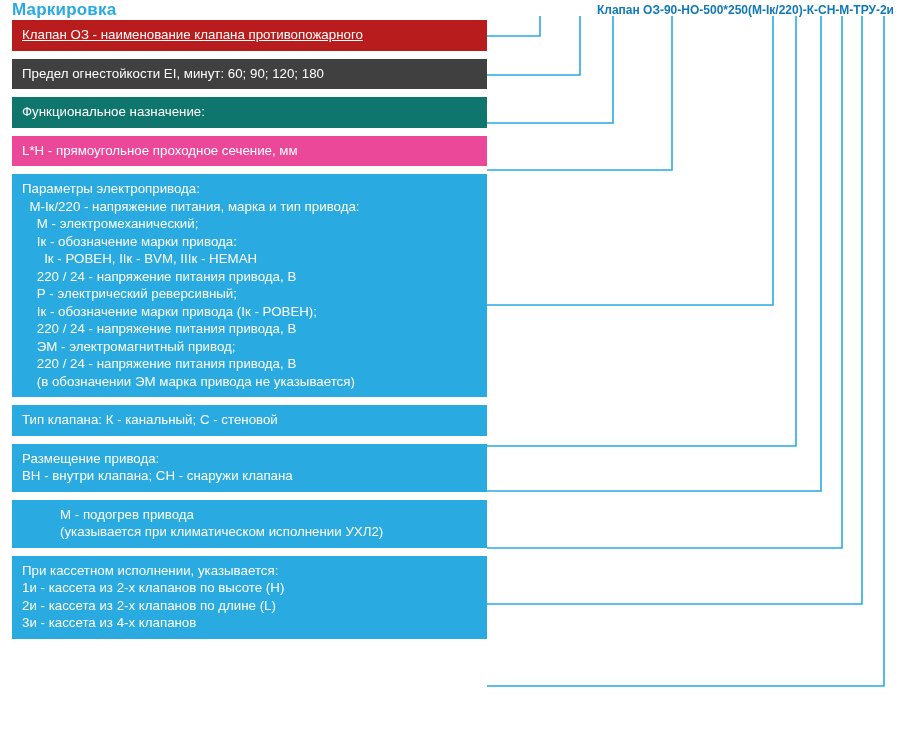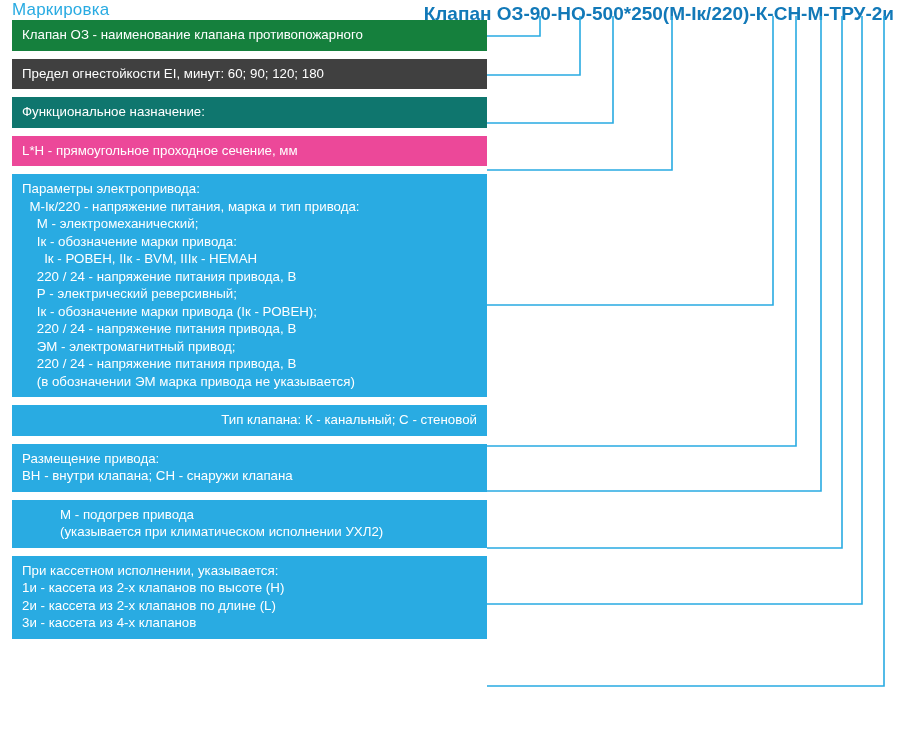--- a/index.html
+++ b/index.html
@@ -17,29 +17,29 @@
   #root {
     position: relative;
     width: 900px;
     height: 730px;
   }
   .title {
     position: absolute;
     left: 12px;
     top: 0px;
     font-size: 17px;
-    font-weight: normal;
+    font-weight: bold;
     color: #29ABE2;
     letter-spacing: 0.2px;
   }
   .code {
     position: absolute;
     right: 6px;
     top: 3px;
-    font-size: 19px;
+    font-size: 12px;
     font-weight: bold;
     color: #1279b8;
     white-space: nowrap;
   }
   .boxes {
     position: absolute;
     left: 12px;
     top: 20px;
     width: 475px;
   }
@@ -78,24 +78,24 @@
       <polyline points="487,170 672,170 672,16" fill="none" stroke="#29ABE2" stroke-width="1.6"></polyline>
       <polyline points="487,305 773,305 773,16" fill="none" stroke="#29ABE2" stroke-width="1.6"></polyline>
       <polyline points="487,446 796,446 796,16" fill="none" stroke="#29ABE2" stroke-width="1.6"></polyline>
       <polyline points="487,491 821,491 821,16" fill="none" stroke="#29ABE2" stroke-width="1.6"></polyline>
       <polyline points="487,548 842,548 842,16" fill="none" stroke="#29ABE2" stroke-width="1.6"></polyline>
       <polyline points="487,604 862,604 862,16" fill="none" stroke="#29ABE2" stroke-width="1.6"></polyline>
       <polyline points="487,686 884,686 884,16" fill="none" stroke="#29ABE2" stroke-width="1.6"></polyline>
     </svg>
 
   <div class="boxes" id="box-list">
-      <div class="box" style="background: #15803d;"><span class="ln" style="white-space: pre;">Клапан ОЗ - наименование клапана противопожарного</span></div>
+      <div class="box" style="background: #b91c1c; text-decoration: underline;"><span class="ln" style="white-space: pre;">Клапан ОЗ - наименование клапана противопожарного</span></div>
       <div class="box" style="background: #404040;"><span class="ln" style="white-space: pre;">Предел огнестойкости EI, минут: 60; 90; 120; 180</span></div>
       <div class="box" style="background: #0f766e;"><span class="ln" style="white-space: pre;">Функциональное назначение:</span></div>
       <div class="box" style="background: #ec4899;"><span class="ln" style="white-space: pre;">L*H - прямоугольное проходное сечение, мм</span></div>
       <div class="box" style="background: rgb(41, 171, 226);"><span class="ln" style="white-space: pre;">Параметры электропривода:</span><span class="ln" style="white-space: pre;">  М-Iк/220 - напряжение питания, марка и тип привода:</span><span class="ln" style="white-space: pre;">    М - электромеханический;</span><span class="ln" style="white-space: pre;">    Iк - обозначение марки привода:</span><span class="ln" style="white-space: pre;">      Iк - РОВЕН, IIк - BVM, IIIк - НЕМАН</span><span class="ln" style="white-space: pre;">    220 / 24 - напряжение питания привода, В</span><span class="ln" style="white-space: pre;">    Р - электрический реверсивный;</span><span class="ln" style="white-space: pre;">    Iк - обозначение марки привода (Iк - РОВЕН);</span><span class="ln" style="white-space: pre;">    220 / 24 - напряжение питания привода, В</span><span class="ln" style="white-space: pre;">    ЭМ - электромагнитный привод;</span><span class="ln" style="white-space: pre;">    220 / 24 - напряжение питания привода, В</span><span class="ln" style="white-space: pre;">    (в обозначении ЭМ марка привода не указывается)</span></div>
-      <div class="box" style="background: rgb(41, 171, 226);"><span class="ln" style="white-space: pre; text-align: right;">Тип клапана: К - канальный; С - стеновой</span></div>
+      <div class="box" style="background: rgb(41, 171, 226);"><span class="ln" style="white-space: pre;">Тип клапана: К - канальный; С - стеновой</span></div>
       <div class="box" style="background: rgb(41, 171, 226);"><span class="ln" style="white-space: pre;">Размещение привода:</span><span class="ln" style="white-space: pre;">ВН - внутри клапана; СН - снаружи клапана</span></div>
       <div class="box" style="background: rgb(41, 171, 226); padding-left: 48px;"><span class="ln" style="white-space: pre;">М - подогрев привода</span><span class="ln" style="white-space: pre;">(указывается при климатическом исполнении УХЛ2)</span></div>
       <div class="box" style="background: rgb(41, 171, 226);"><span class="ln" style="white-space: pre;">При кассетном исполнении, указывается:</span><span class="ln" style="white-space: pre;">1и - кассета из 2-х клапанов по высоте (H)</span><span class="ln" style="white-space: pre;">2и - кассета из 2-х клапанов по длине (L)</span><span class="ln" style="white-space: pre;">3и - кассета из 4-х клапанов</span></div>
     </div>
 
 </div>
 
 </body></html>

